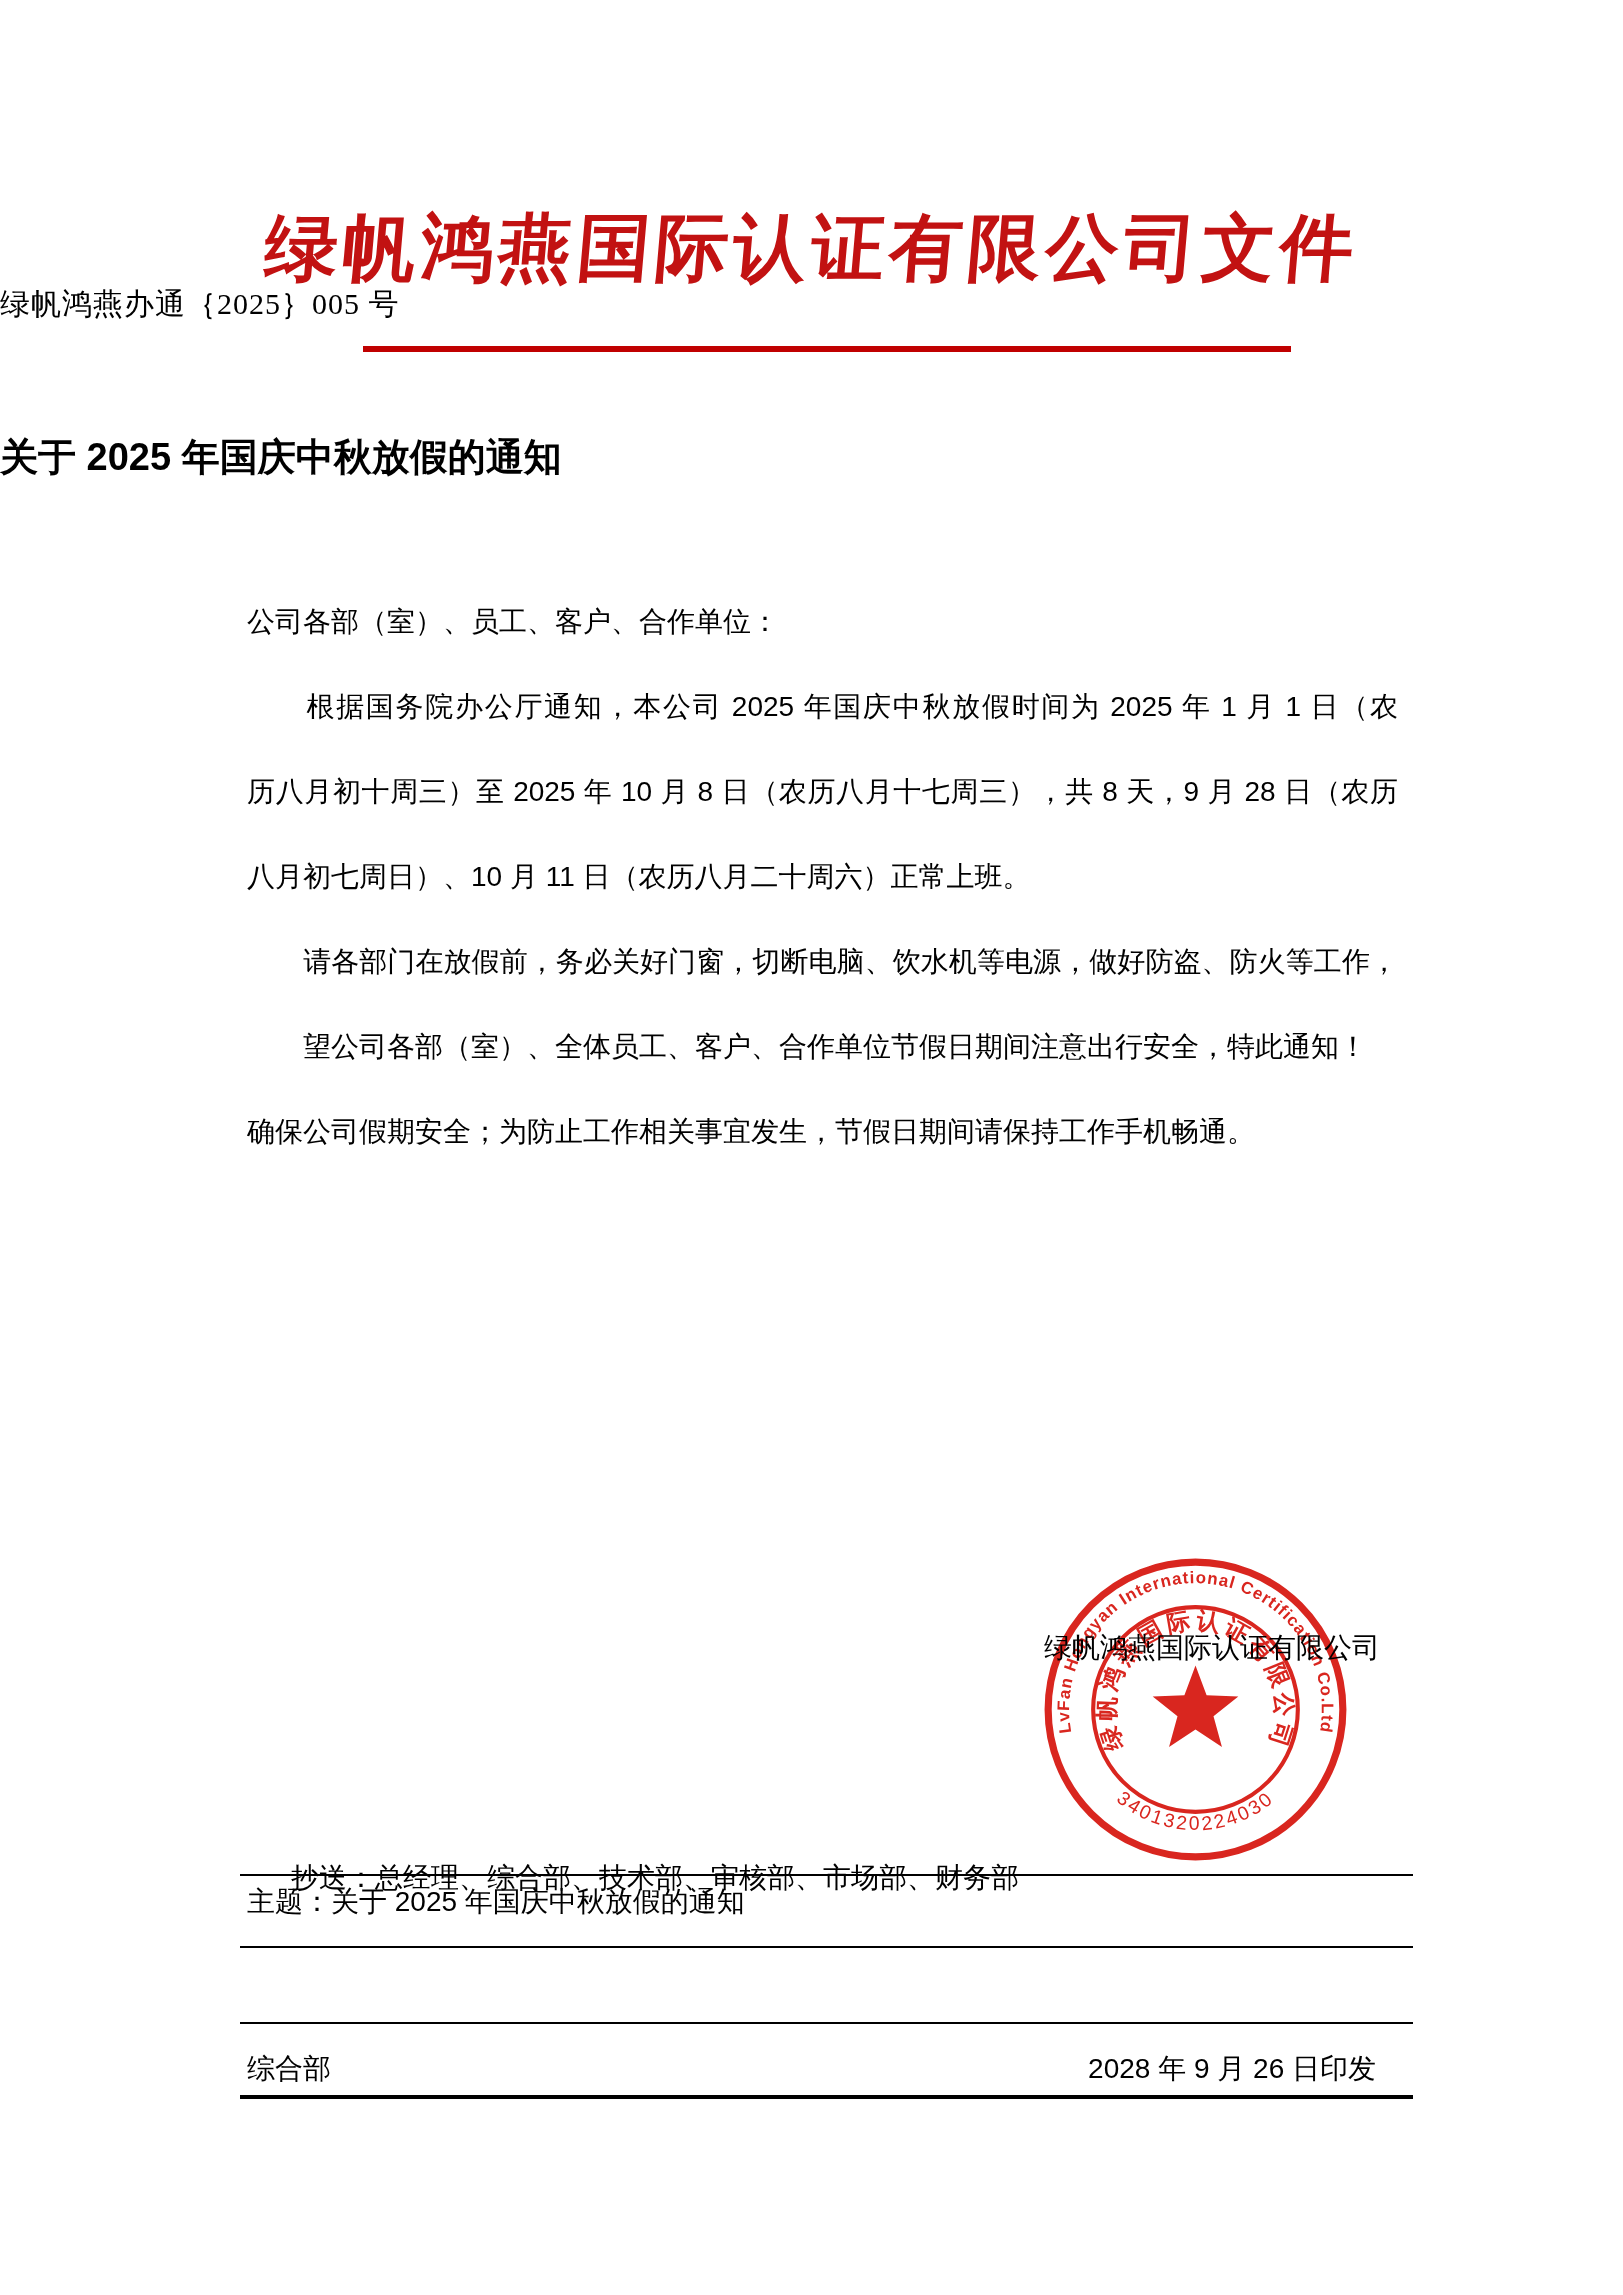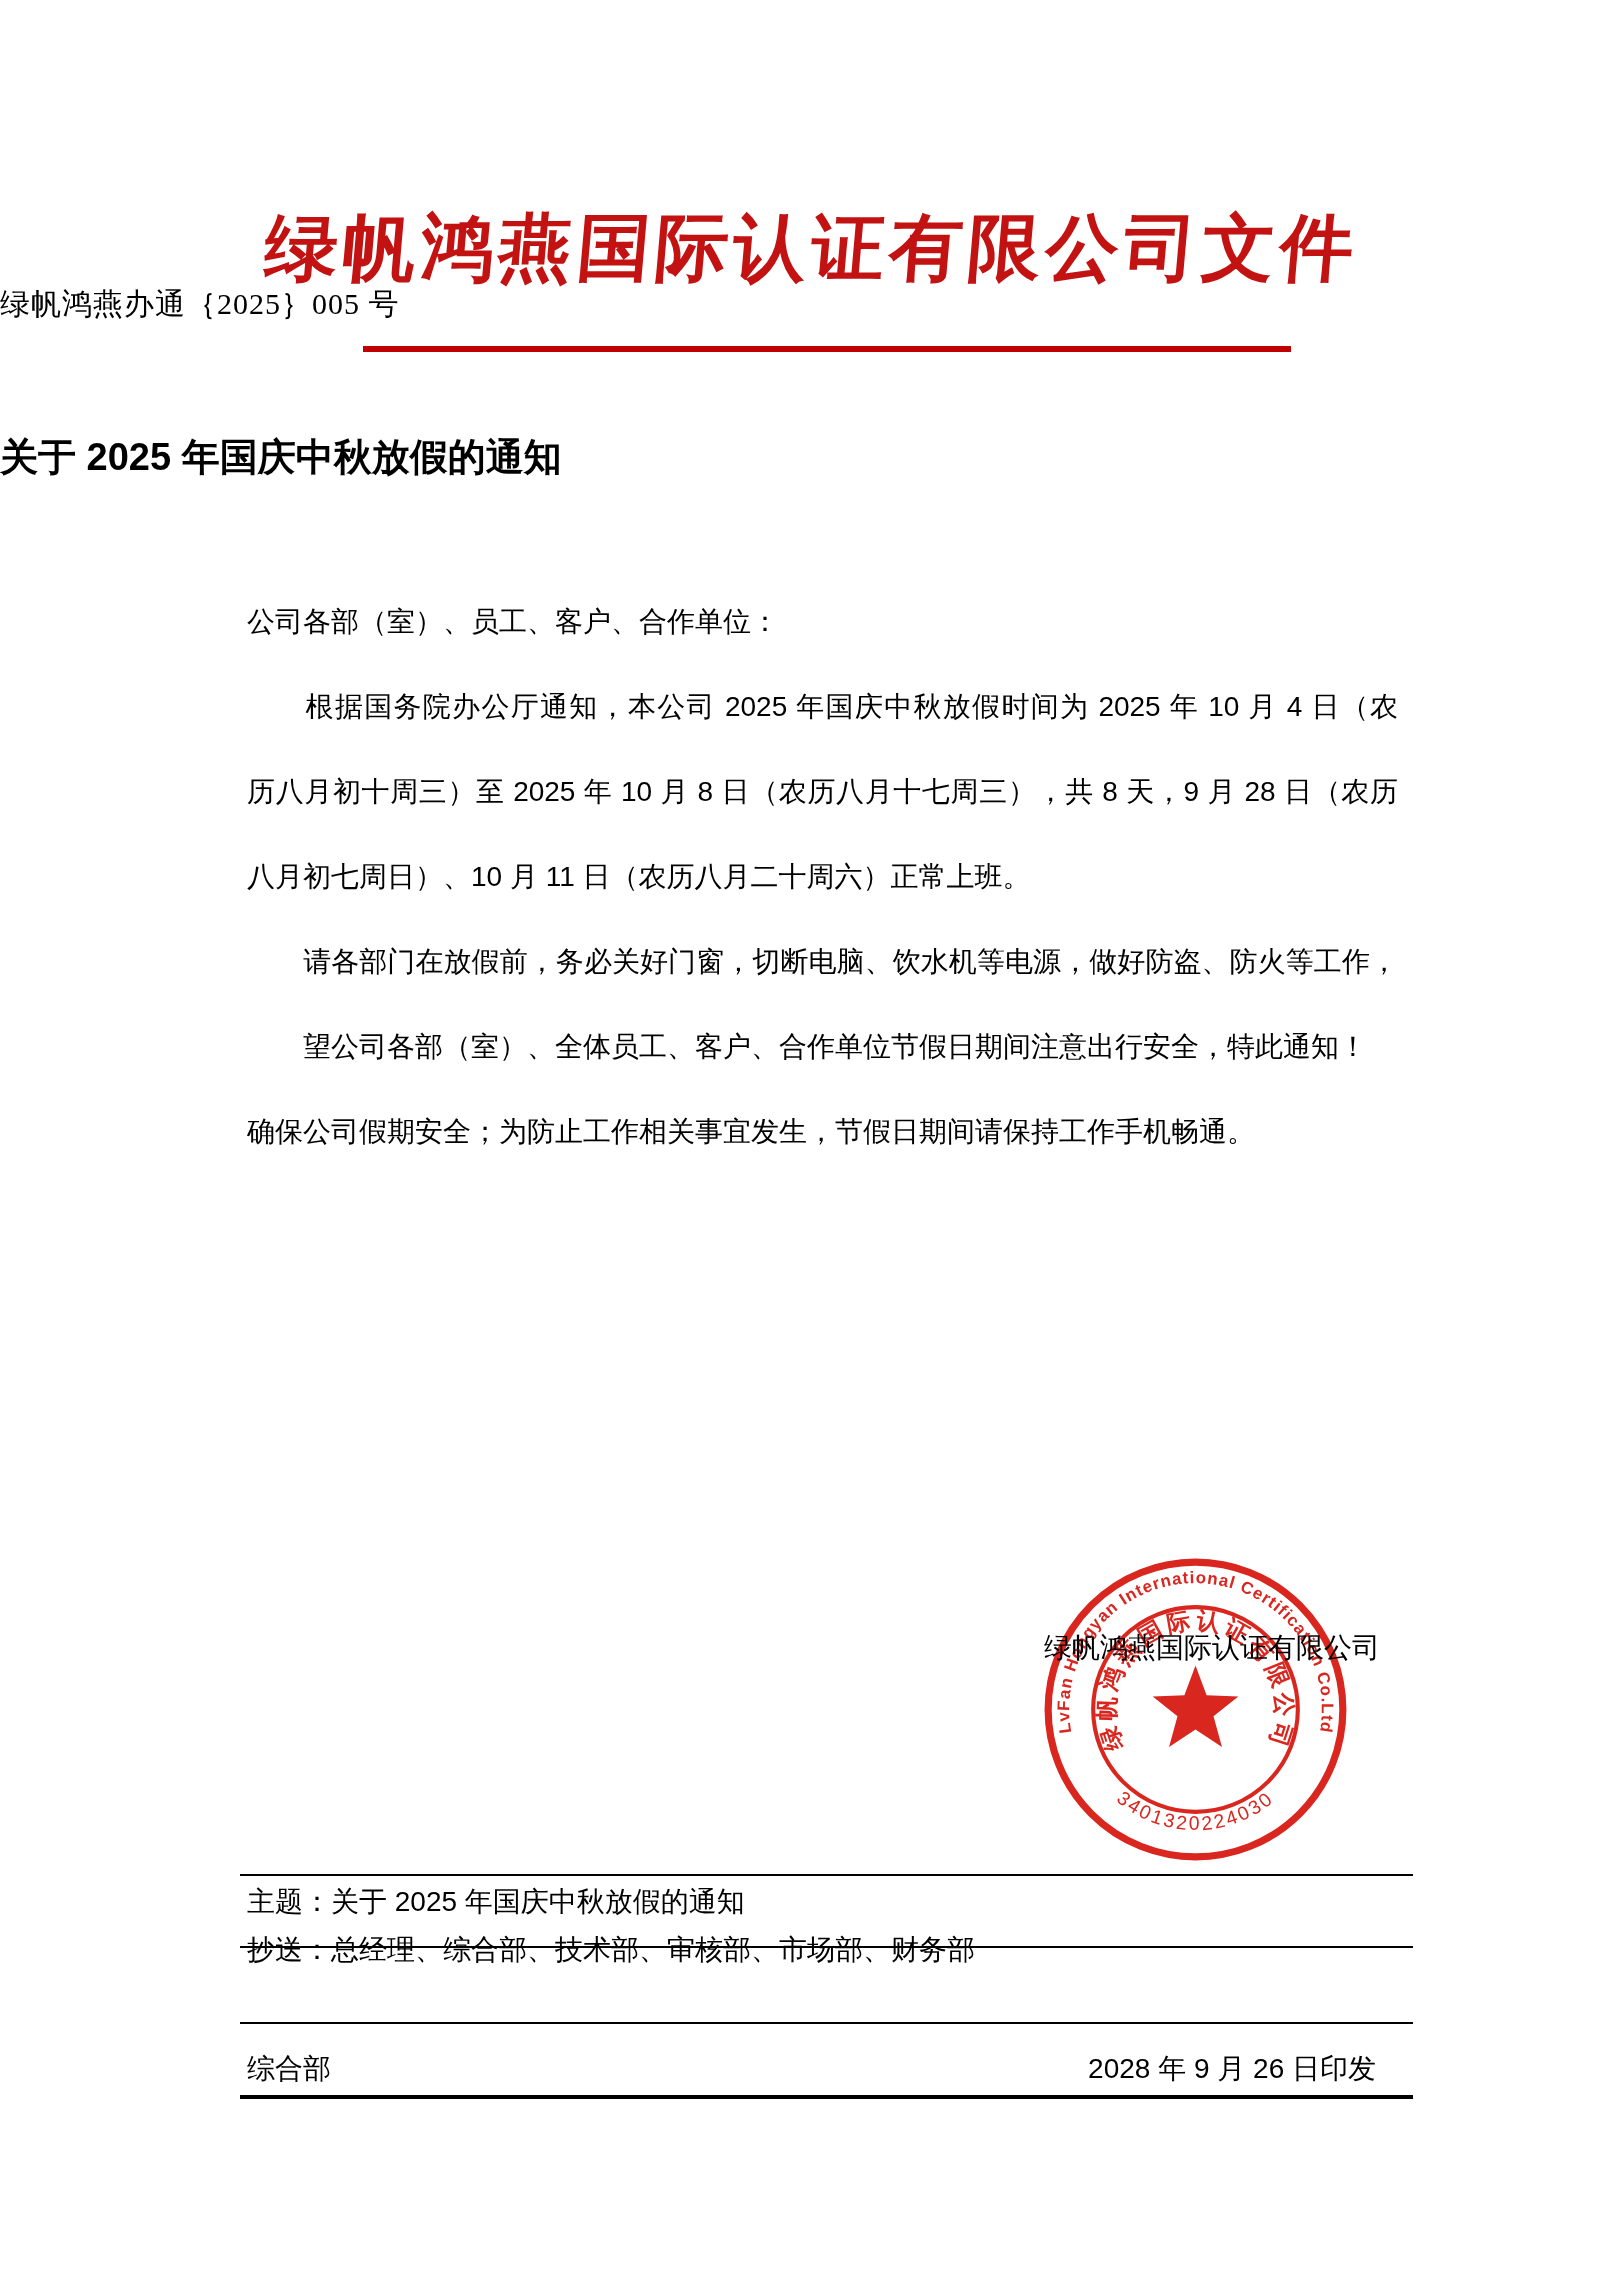--- a/index.html
+++ b/index.html
@@ -83,42 +83,42 @@
   .hl2{top:1946px;height:2px;}
   .hl3{top:2022px;height:2px;}
   .hl4{top:2095px;height:3.6px;}
   .footer-text{
     position:absolute;left:247px;
     height:31px;line-height:31px;
     font-size:28px;
     white-space:nowrap;
   }
   .f-subject{top:1886px;}
-  .f-cc{top:1934px;}
+  .f-cc{top:1862px;margin-left:44px;}
   .f-issuer{top:2053px;}
   .f-issue-date{
     position:absolute;right:247px;top:2053px;
     height:31px;line-height:31px;
     font-size:28px;white-space:nowrap;
   }
 </style>
 </head>
 <body>
 
 <div class="page">
 
   <div class="org-title">绿帆鸿燕国际认证有限公司文件</div>
   <div class="doc-number">绿帆鸿燕办通｛2025｝005 号</div>
   <div class="red-rule"></div>
 
   <div class="notice-title">关于 2025 年国庆中秋放假的通知</div>
 
   <div class="body-block">
     <div class="body-line">公司各部（室）、员工、客户、合作单位：</div>
-    <div class="body-line j">　　根据国务院办公厅通知，本公司 2025 年国庆中秋放假时间为 2025 年 10 月 4 日（农</div>
+    <div class="body-line j">　　根据国务院办公厅通知，本公司 2025 年国庆中秋放假时间为 2025 年 1 月 1 日（农</div>
     <div class="body-line j">历八月初十周三）至 2025 年 10 月 8 日（农历八月十七周三），共 8 天，9 月 28 日（农历</div>
     <div class="body-line">八月初七周日）、10 月 11 日（农历八月二十周六）正常上班。</div>
     <div class="body-line j">　　请各部门在放假前，务必关好门窗，切断电脑、饮水机等电源，做好防盗、防火等工作，</div>
     <div class="body-line">　　望公司各部（室）、全体员工、客户、合作单位节假日期间注意出行安全，特此通知！</div>
     <div class="body-line">确保公司假期安全；为防止工作相关事宜发生，节假日期间请保持工作手机畅通。</div>
   </div>
 
   <svg class="stamp" viewBox="0 0 600 600" xmlns="http://www.w3.org/2000/svg">
     <g fill="none" stroke="#d9261f">
       <circle cx="300" cy="300" r="288" stroke-width="14"></circle>

